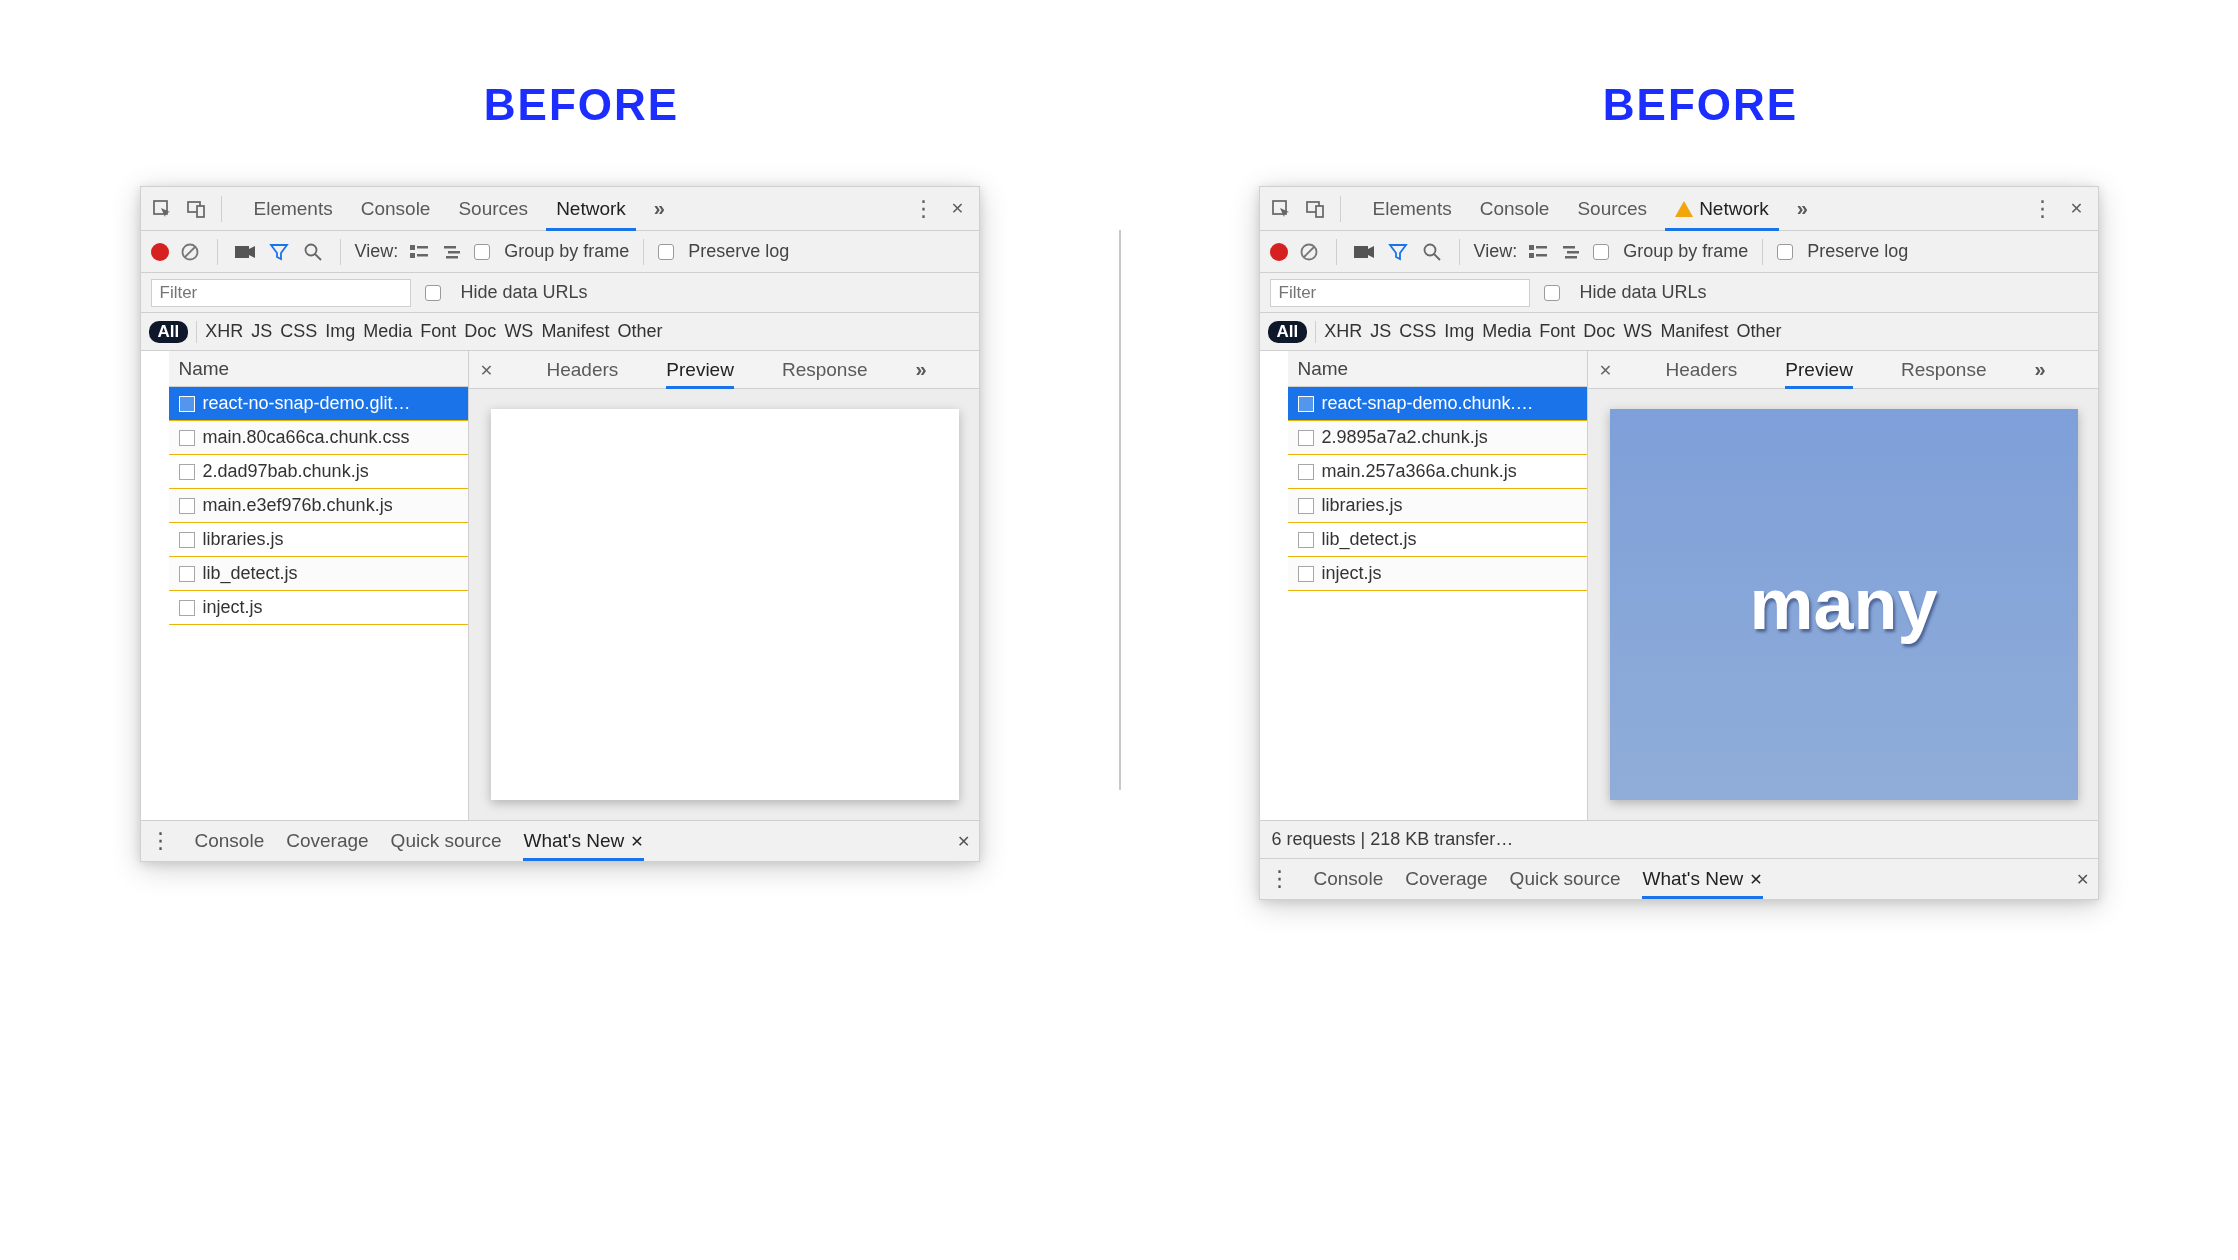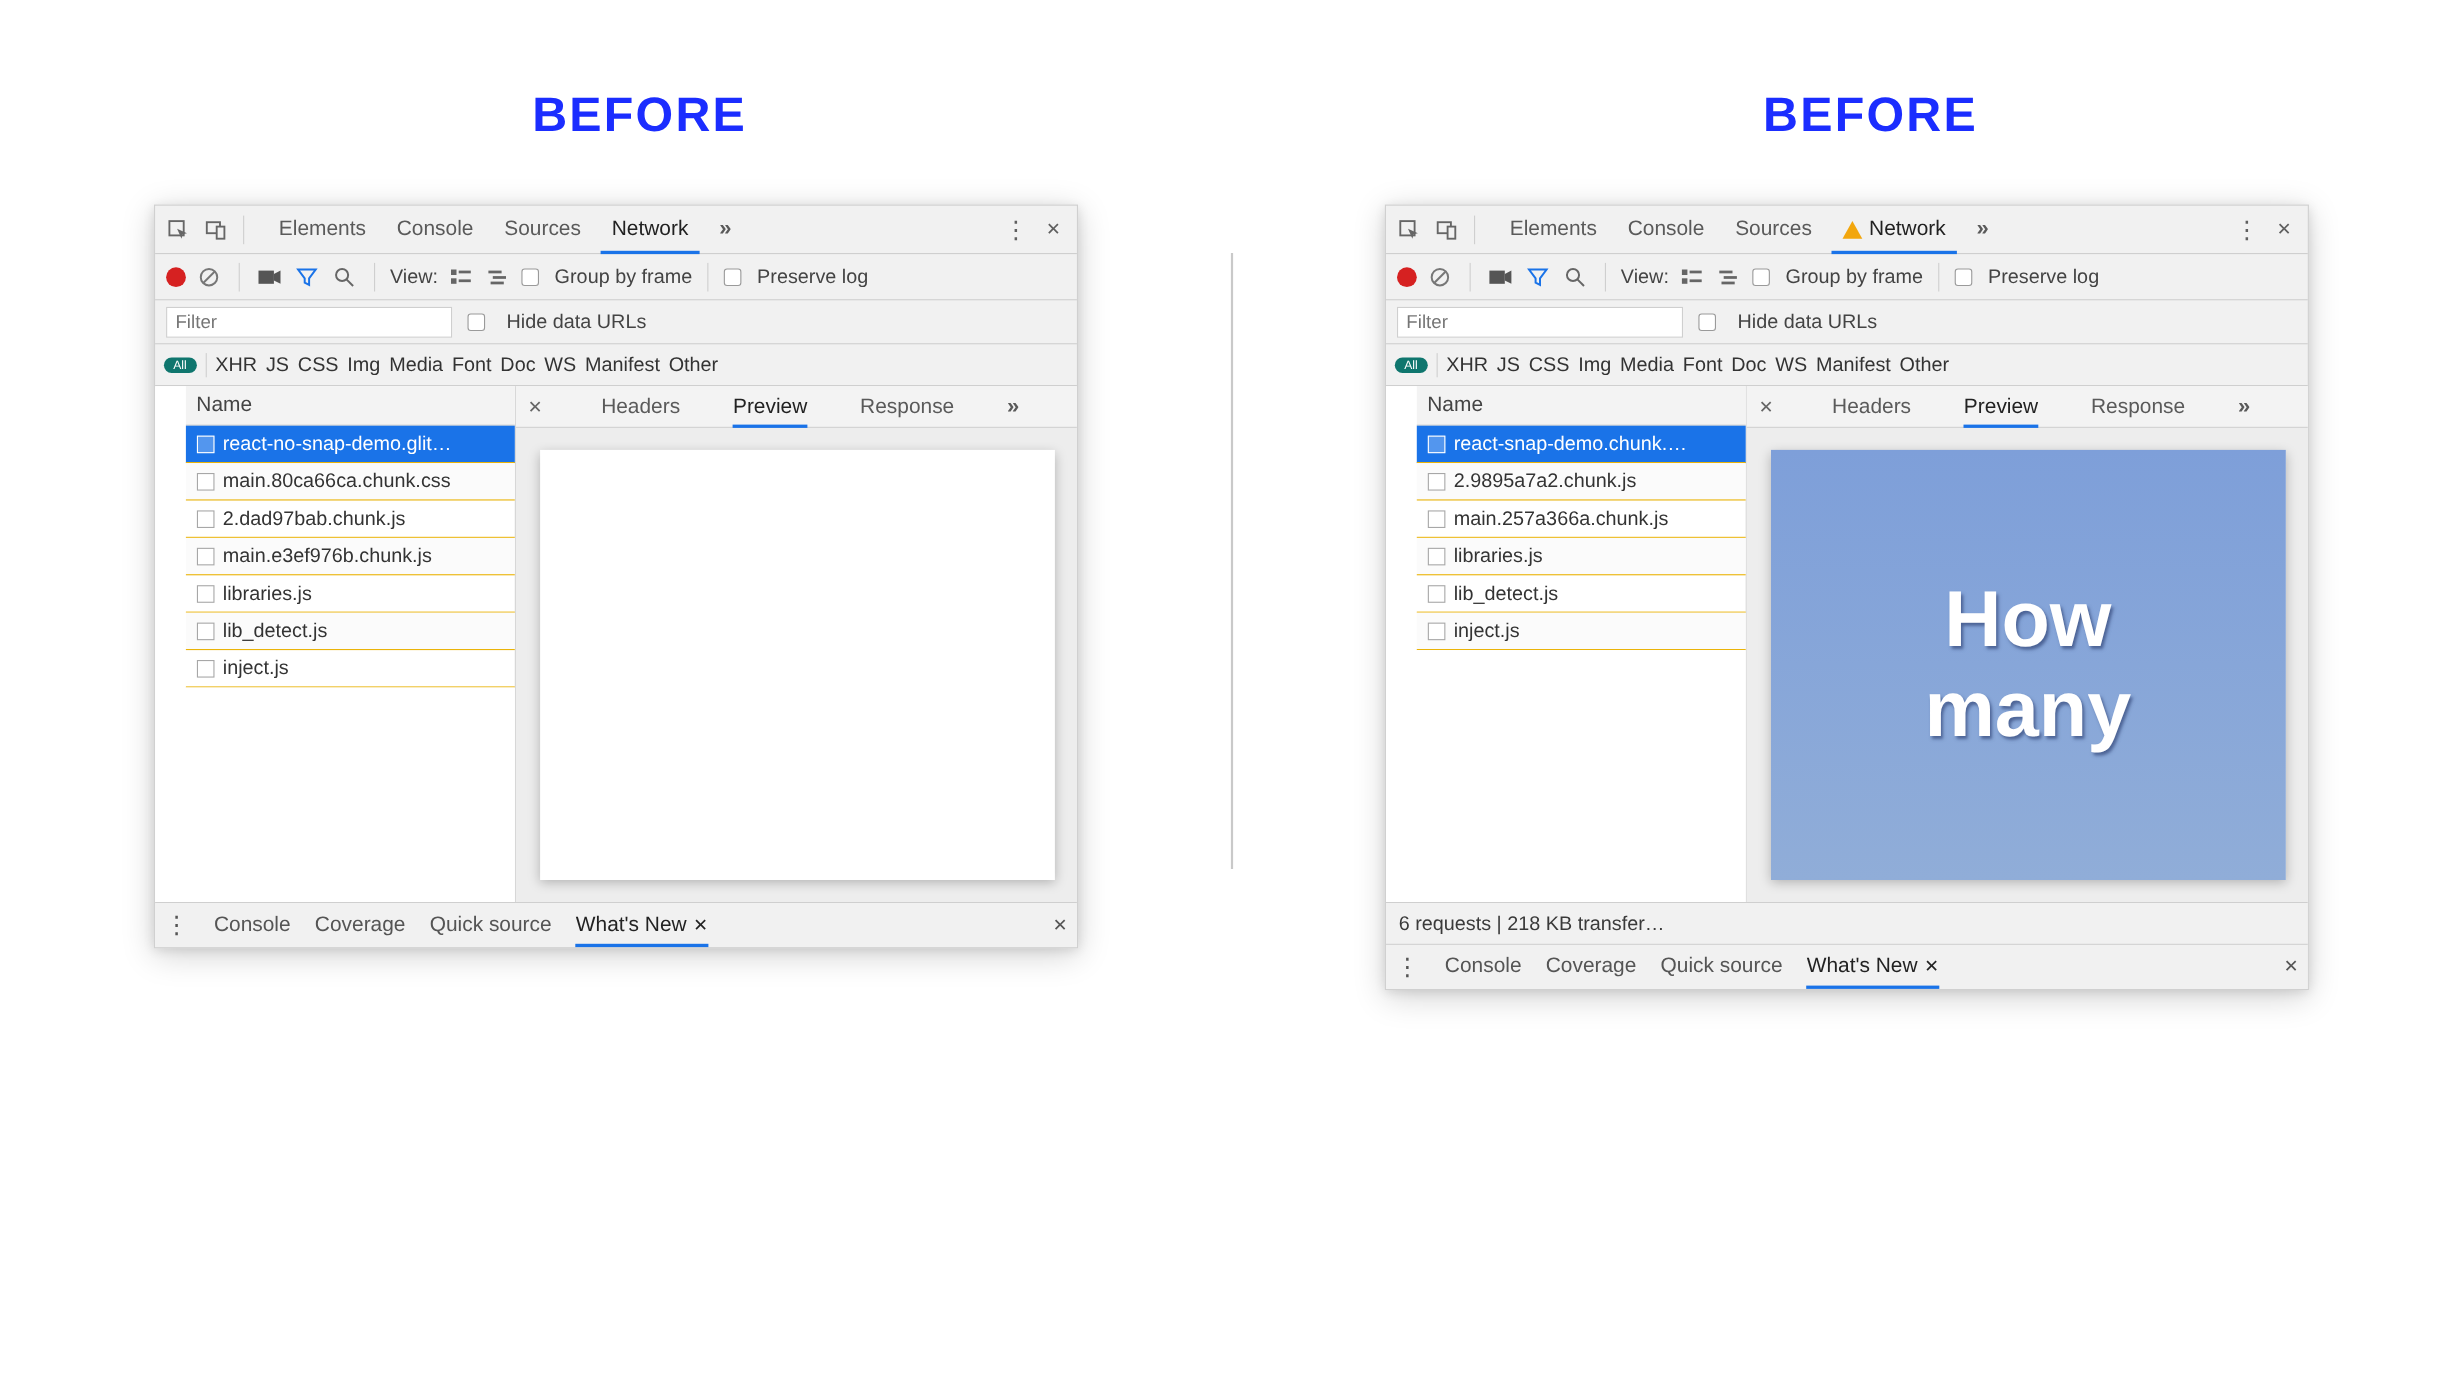--- a/index.html
+++ b/index.html
@@ -142,22 +142,22 @@
     padding: 0 8px; font-size: 17px; color: #888;
   }
   
   .chips-row {
     display: flex; align-items: center; height: 38px;
     border-bottom: 1px solid #cfcfcf;
     padding: 0 8px; gap: 8px;
     font-size: 18px; color: #333;
   }
   .chip-all {
-    background: #0f766e; color: #fff;
-    border-radius: 10px; padding: 1px 9px; font-size: 11px;
+    background: #0f172a; color: #fff;
+    border-radius: 10px; padding: 1px 9px; font-size: 17px; font-weight: bold;
   }
   .chips-row .sep { width:1px; height:22px; background:#cfcfcf; }
   .chips-row span { cursor: pointer; }
   
   .mainarea {
     display: flex; flex: 1;
     border-bottom: 1px solid #cfcfcf;
     min-height: 470px;
     background: #fff;
     padding-left: 28px;
@@ -572,21 +572,20 @@
         <div class="detail">
           <div class="detail-tabs">
             <span class="detail-close xicon"></span>
             <span class="dtab">Headers</span>
             <span class="dtab active">Preview</span>
             <span class="dtab">Response</span>
             <span class="dtab moreicon"></span>
           </div>
           <div class="preview-area">
             <div class="preview-box">
-              <div class="preview-text">How</div>
               <div class="preview-text">many</div>
             </div>
           </div>
         </div>
       </div>
 
       <div class="statusbar">6 requests | 218 KB transfer…</div>
 
       <div class="drawer">
         <span class="dots dotsicon"></span>

